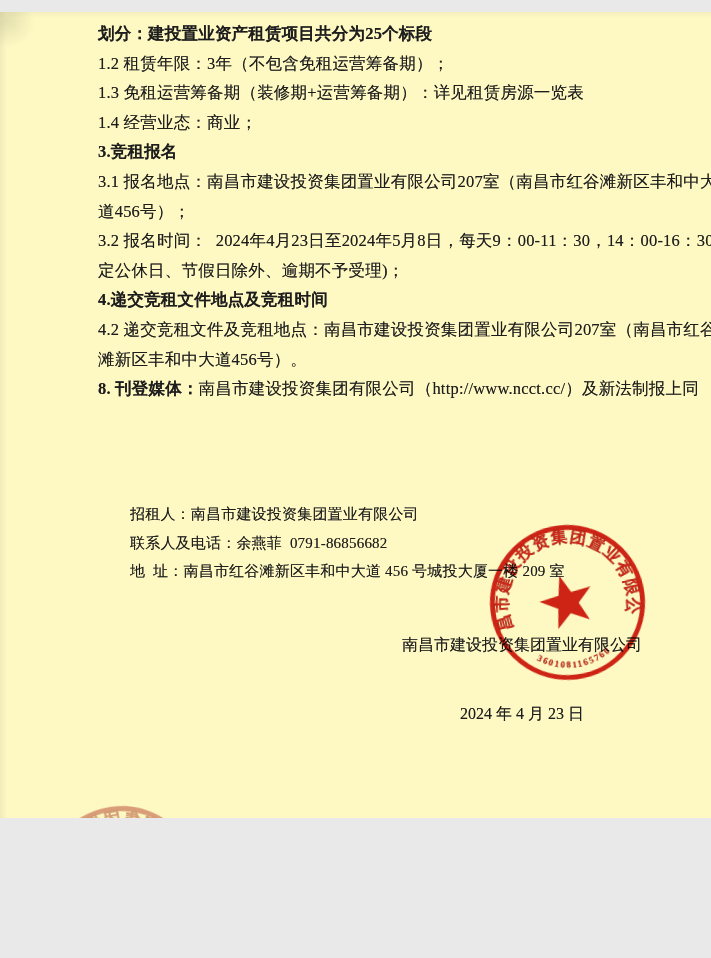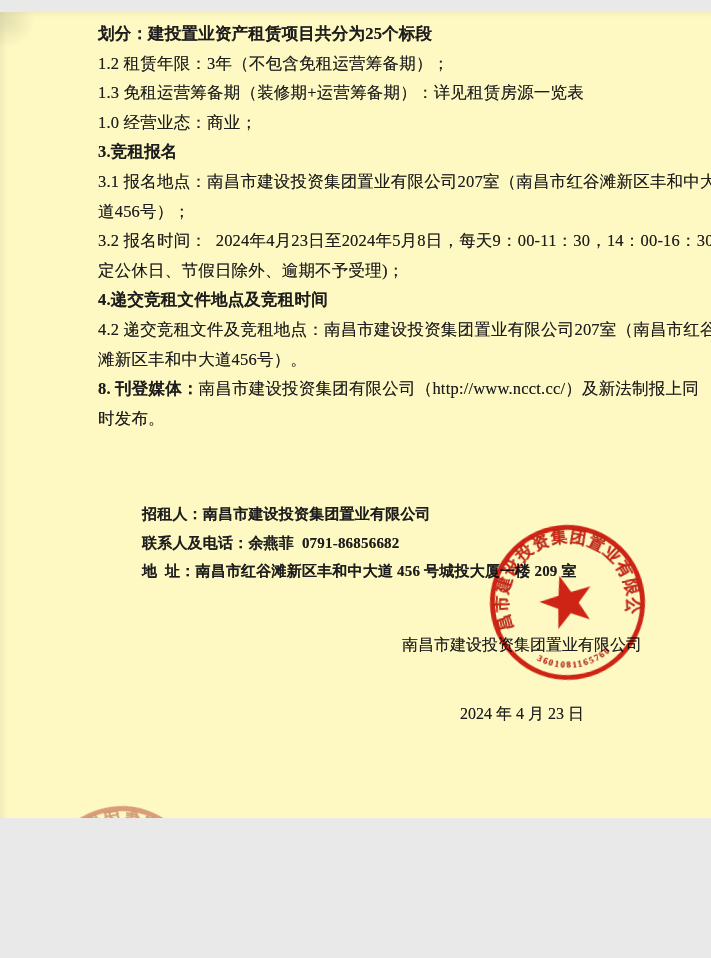--- a/index.html
+++ b/index.html
@@ -25,21 +25,21 @@
   }
   .main{position:absolute;left:98px;top:7px;width:585px;}
   .line{
     white-space:pre;
     font-size:16.5px;
     line-height:29.6px;
     height:29.6px;
     letter-spacing:.2px;
   }
   .h{font-weight:700;}
-  .signature{position:absolute;left:142px;top:488px;font-weight:bold;}
+  .signature{position:absolute;left:130px;top:488px;}
   .signature .line{font-size:15px;line-height:28.6px;height:28.6px;}
   .issuer{
     position:absolute;top:575px;right:69px;
     text-align:center;
     font-size:16px;line-height:23px;
     white-space:pre;
   }
   .seal{
     position:absolute;
     mix-blend-mode:multiply;
@@ -62,31 +62,30 @@
 </style>
 </head>
 <body>
 
 <div class="page">
 
   <div class="main">
     <div class="line h">划分：建投置业资产租赁项目共分为25个标段</div>
     <div class="line">1.2 租赁年限：3年（不包含免租运营筹备期）；</div>
     <div class="line">1.3 免租运营筹备期（装修期+运营筹备期）：详见租赁房源一览表</div>
-    <div class="line">1.0 经营业态：商业；</div>
+    <div class="line">1.4 经营业态：商业；</div>
     <div class="line h">3.竞租报名</div>
     <div class="line">3.1 报名地点：南昌市建设投资集团置业有限公司207室（南昌市红谷滩新区丰和中大</div>
     <div class="line">道456号）；</div>
     <div class="line">3.2 报名时间：  2024年4月23日至2024年5月8日，每天9：00-11：30，14：00-16：30(法</div>
     <div class="line">定公休日、节假日除外、逾期不予受理)；</div>
     <div class="line h">4.递交竞租文件地点及竞租时间</div>
     <div class="line">4.2 递交竞租文件及竞租地点：南昌市建设投资集团置业有限公司207室（南昌市红谷</div>
     <div class="line">滩新区丰和中大道456号）。</div>
     <div class="line"><span class="h">8. 刊登媒体：</span><span>南昌市建设投资集团有限公司（http://www.ncct.cc/）及新法制报上同</span></div>
-    <div class="line">时发布。</div>
   </div>
 
   <div class="signature">
     <div class="line">招租人：南昌市建设投资集团置业有限公司</div>
     <div class="line">联系人及电话：余燕菲  0791-86856682</div>
     <div class="line">地  址：南昌市红谷滩新区丰和中大道 456 号城投大厦一楼 209 室</div>
   </div>
 
   <div class="issuer">
     <div>南昌市建设投资集团置业有限公司</div>

